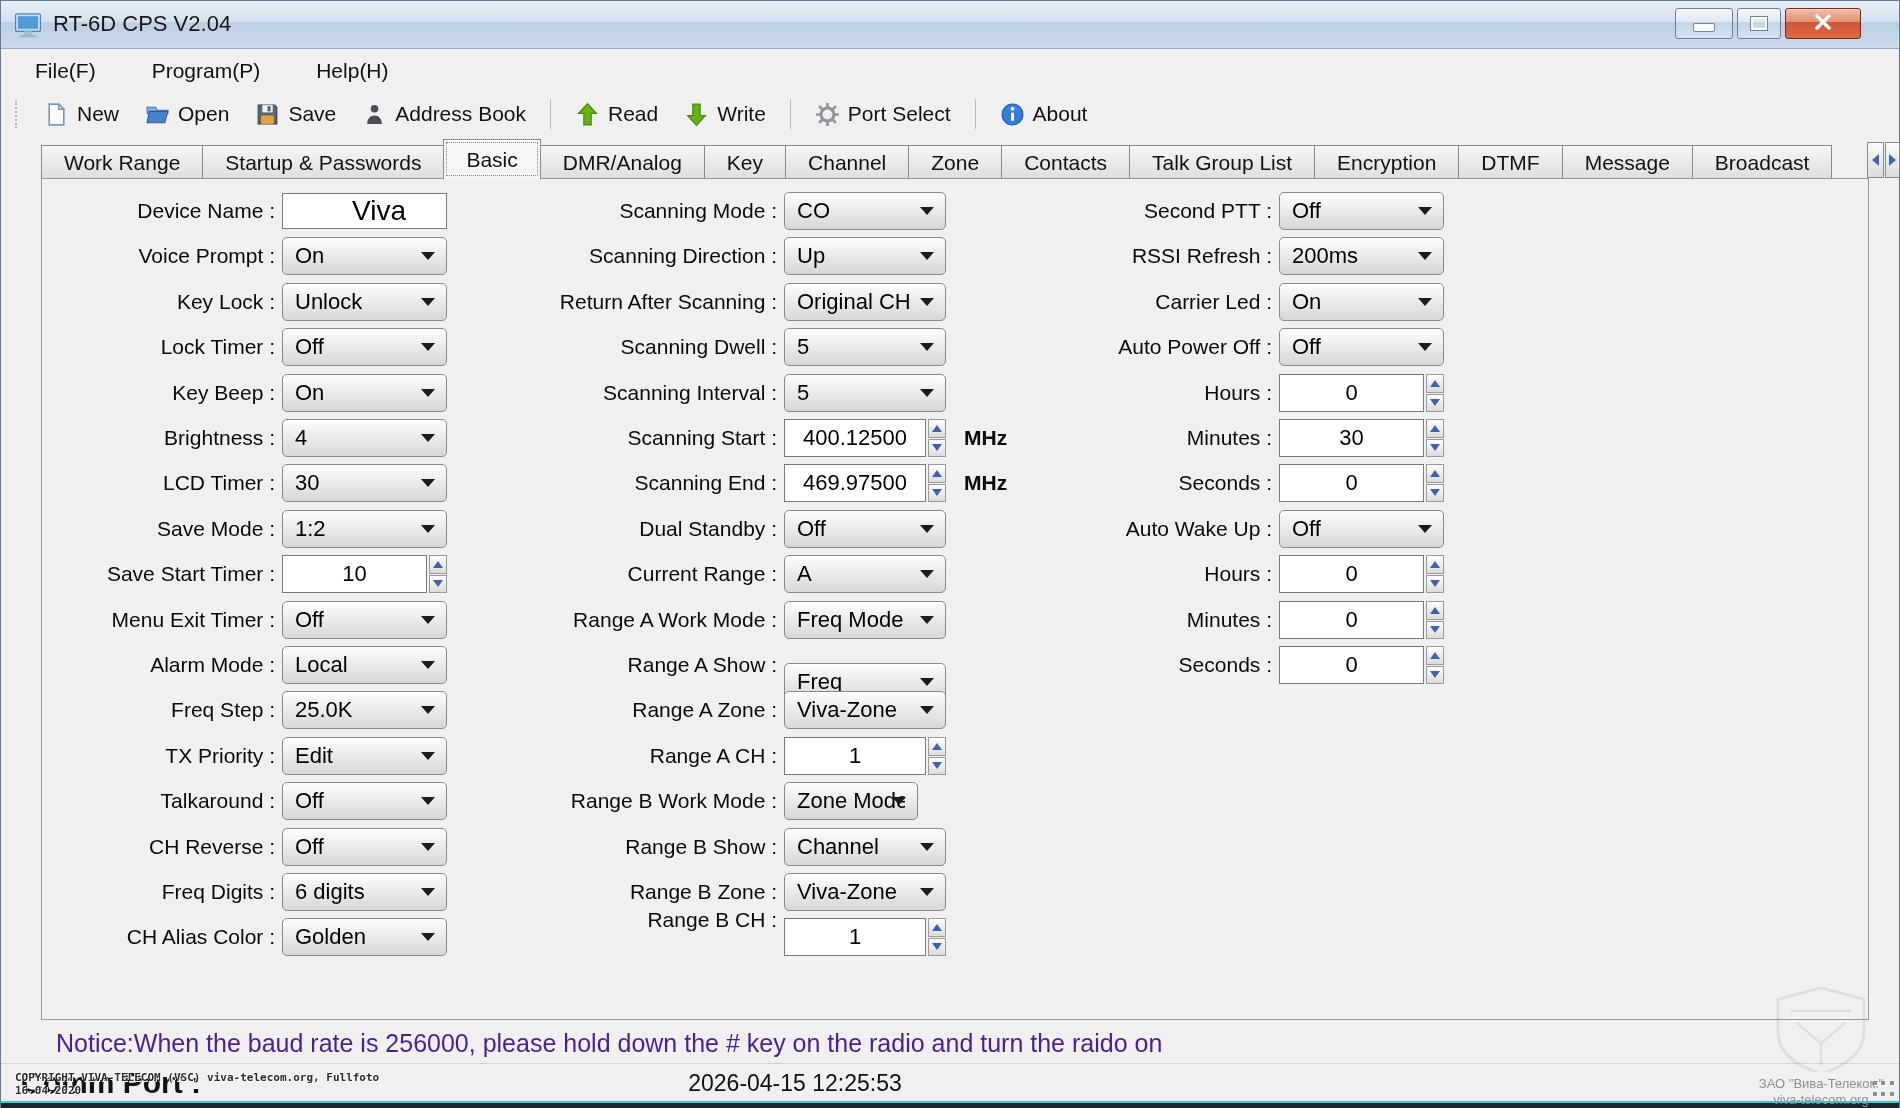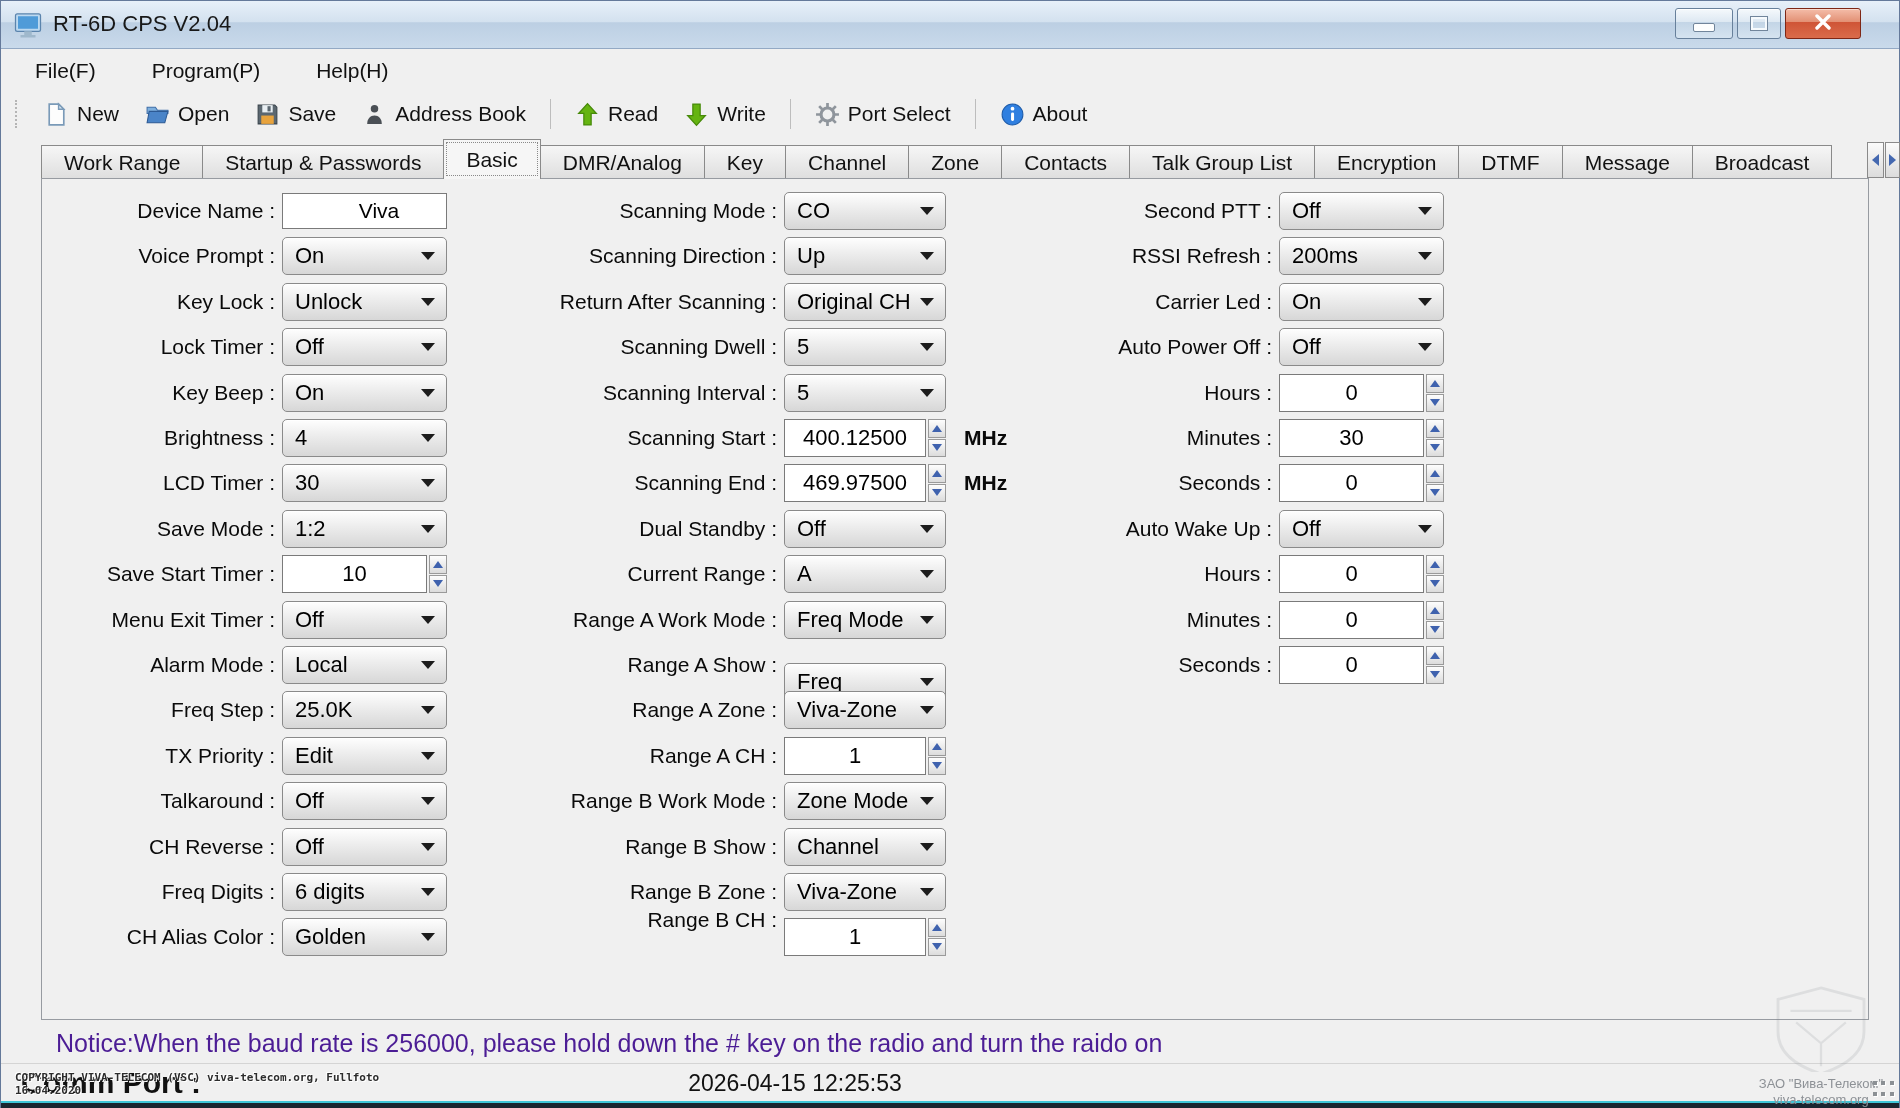--- a/index.html
+++ b/index.html
@@ -61,21 +61,21 @@
   .f-label { position:absolute; height:38px; line-height:38px; text-align:right;
              font-size:21px; color:#0a0a0a; white-space:nowrap; }
   .combo { position:absolute; height:38px; border:1px solid #8a8a8a; border-radius:5px;
            background:linear-gradient(#fefefe,#ececec 45%,#d7d7d7);
            box-shadow:inset 0 1px 0 #fff; display:flex; align-items:center; padding:0 12px; }
   .combo-text { font-size:22px; color:#000; white-space:nowrap; overflow:hidden; }
   .combo-arrow { position:absolute; right:11px; top:14px; width:0; height:0;
                  border-left:7px solid transparent; border-right:7px solid transparent;
                  border-top:8px solid #1c1c1c; }
   .textbox { position:absolute; height:36px; background:#fff; border:1px solid #7a7a7a;
-             display:flex; align-items:center; justify-content:center; font-size:21px; color:#000;padding-left:29px; }
+             display:flex; align-items:center; justify-content:center; font-size:28px; color:#000;padding-left:29px; }
   .spinwrap { position:absolute; height:38px; display:flex; gap:2px; }
   .spinbox { background:#fff; border:1px solid #7a7a7a; display:flex; align-items:center;
              justify-content:center; font-size:22px; color:#000; }
   .spinbtns { width:18px; display:flex; flex-direction:column; gap:1px; }
   .spinbtn { flex:1; border:1px solid #9a9a9a; background:linear-gradient(#fdfdfd,#dcdcdc);
              display:flex; align-items:center; justify-content:center; }
   .sarr-up { width:0;height:0;border-left:5px solid transparent;border-right:5px solid transparent;border-bottom:7px solid #3f62ae; }
   .sarr-down { width:0;height:0;border-left:5px solid transparent;border-right:5px solid transparent;border-top:7px solid #3f62ae; }
   .suffix { position:absolute; height:38px; line-height:38px; font-size:21px; font-weight:bold; color:#0a0a0a; }
 
@@ -413,21 +413,21 @@
         <div class="spinbtns">
           <div class="spinbtn">
             <div class="sarr-up"></div>
           </div>
           <div class="spinbtn">
             <div class="sarr-down"></div>
           </div>
         </div>
       </div>
       <div class="f-label" style="left: 390px; top: 603px; width: 345px;">Range B Work Mode :</div>
-      <div class="combo" style="left: 742px; top: 603px; width: 162px;">
+      <div class="combo" style="left: 742px; top: 603px; width: 134px;">
         <div class="combo-text">Zone Mode</div>
         <div class="combo-arrow"></div>
       </div>
       <div class="f-label" style="left: 390px; top: 649px; width: 345px;">Range B Show :</div>
       <div class="combo" style="left: 742px; top: 649px; width: 162px;">
         <div class="combo-text">Channel</div>
         <div class="combo-arrow"></div>
       </div>
       <div class="f-label" style="left: 390px; top: 694px; width: 345px;">Range B Zone :</div>
       <div class="combo" style="left: 742px; top: 694px; width: 162px;">

